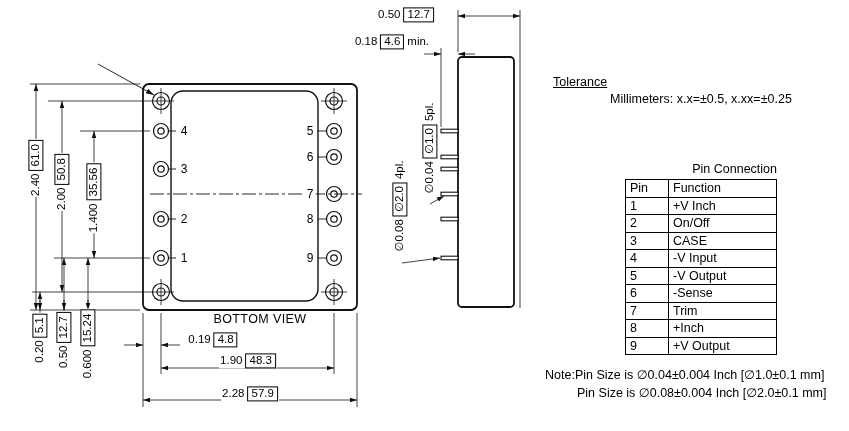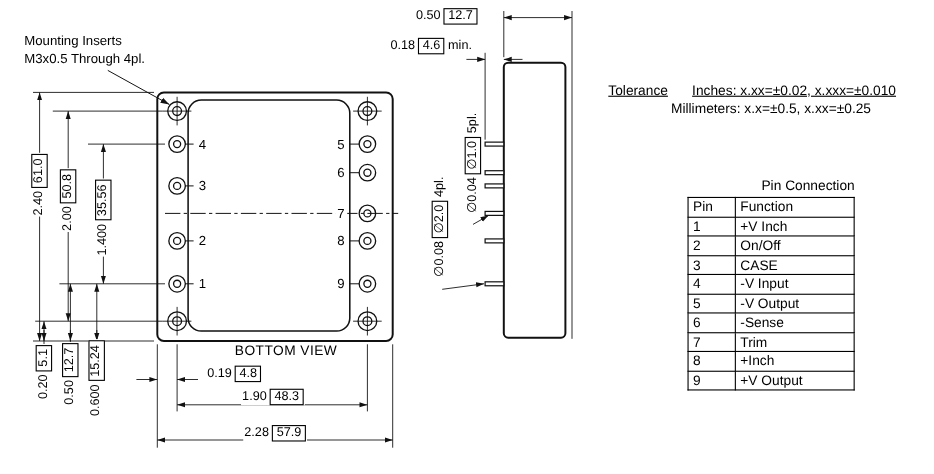--- a/index.html
+++ b/index.html
@@ -147,24 +147,20 @@
       <line x1="520" y1="10" x2="520" y2="308"></line>
       <line x1="458" y1="16" x2="520" y2="16" marker-start="url(#arr)" marker-end="url(#arr)"></line>
       <line x1="441" y1="48" x2="441" y2="127"></line>
       <line x1="424" y1="54" x2="441" y2="54" marker-end="url(#arr)"></line>
       <line x1="475" y1="54" x2="458" y2="54" marker-end="url(#arr)"></line>
       <line x1="430" y1="204" x2="444" y2="196" marker-end="url(#arr)"></line>
       <line x1="402" y1="263" x2="440" y2="258" marker-end="url(#arr)"></line>
     </g>
   </svg>
 
-  <div class="note-block" style="left:22px;top:30px">
-    <div>Mounting Inserts</div>
-    <div>M3x0.5 Through 4pl.</div>
-  </div>
 
   <div class="lbl vlbl" style="left:36px;top:168px">
     <span>2.40</span>
     <span class="mmbox">61.0</span>
   </div>
   <div class="lbl vlbl" style="left:62px;top:182px">
     <span>2.00</span>
     <span class="mmbox">50.8</span>
   </div>
   <div class="lbl vlbl" style="left:94px;top:198px">
@@ -226,21 +222,20 @@
   </div>
   <div class="lbl vlbl" style="left:400px;top:206px">
     <span>∅0.08</span>
     <span class="mmbox">∅2.0</span>
     <span>4pl.</span>
   </div>
 
   <div class="gen-notes" style="left:553px;top:74px">
     <div class="tol-row">
       <span>Tolerance</span>
-      <span>Inches: x.xx=±0.02, x.xxx=±0.010</span>
     </div>
     <div class="tol-mm">Millimeters: x.x=±0.5, x.xx=±0.25</div>
   </div>
 
   <div class="tbl-wrap" style="left:625px;top:162px">
     <div class="tbl-title">Pin Connection</div>
     <table class="pin">
       <thead>
         <tr>
           <th>Pin</th>
@@ -281,14 +276,18 @@
             <td>+Inch</td>
           </tr>
         <tr>
             <td>9</td>
             <td>+V Output</td>
           </tr>
       </tbody>
     </table>
   </div>
 
+  <div class="size-notes" style="left:545px;top:366px">
+    <div>Note:Pin Size is ∅0.04±0.004 Inch [∅1.0±0.1 mm]</div>
+    <div class="indent">Pin Size is ∅0.08±0.004 Inch [∅2.0±0.1 mm]</div>
+  </div>
 
 </div>
 
 </body></html>

